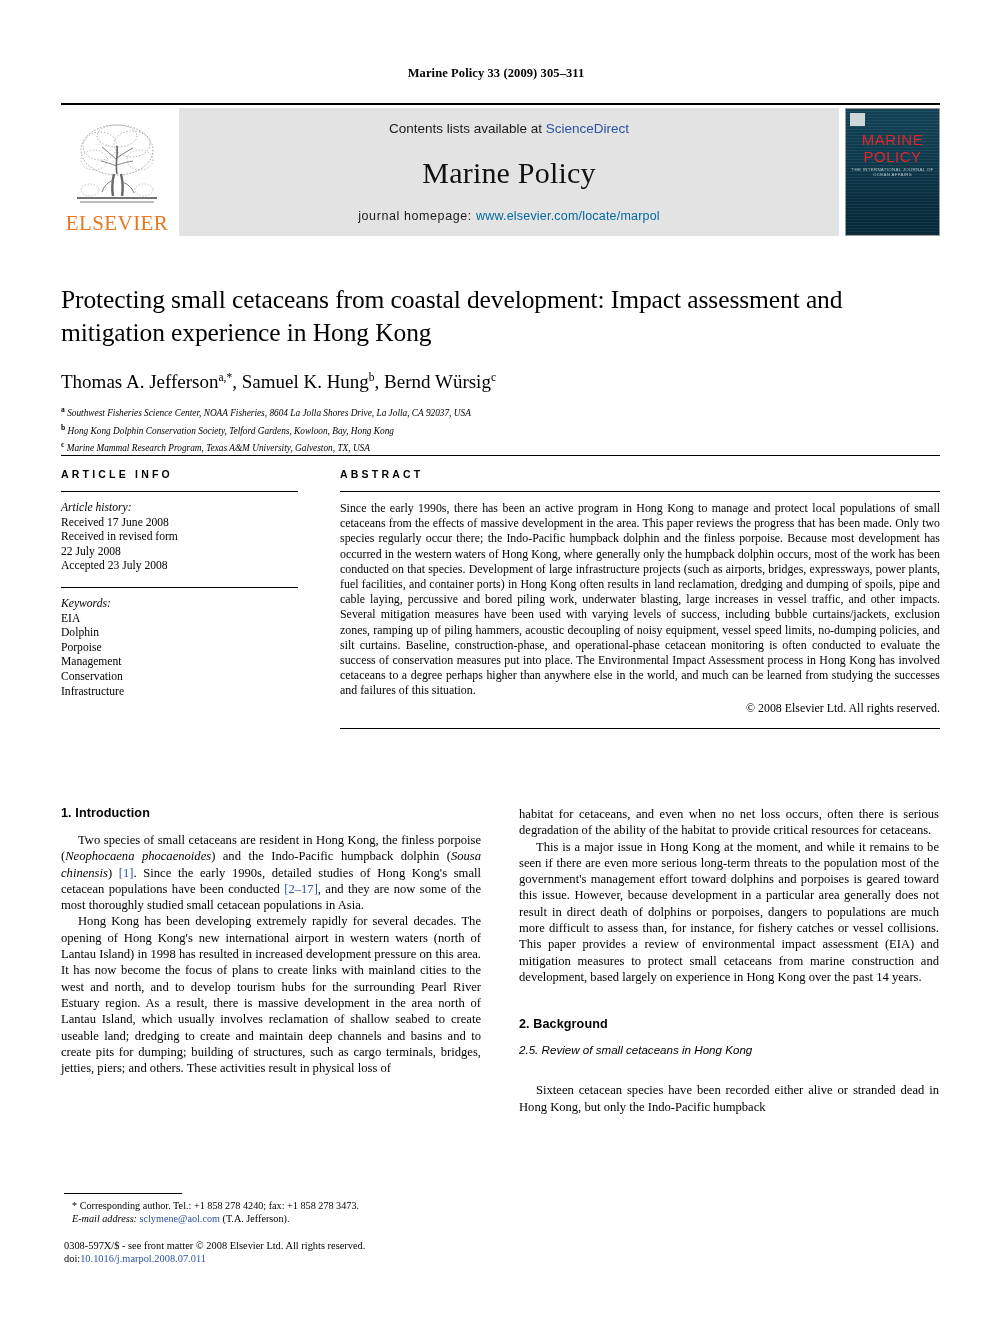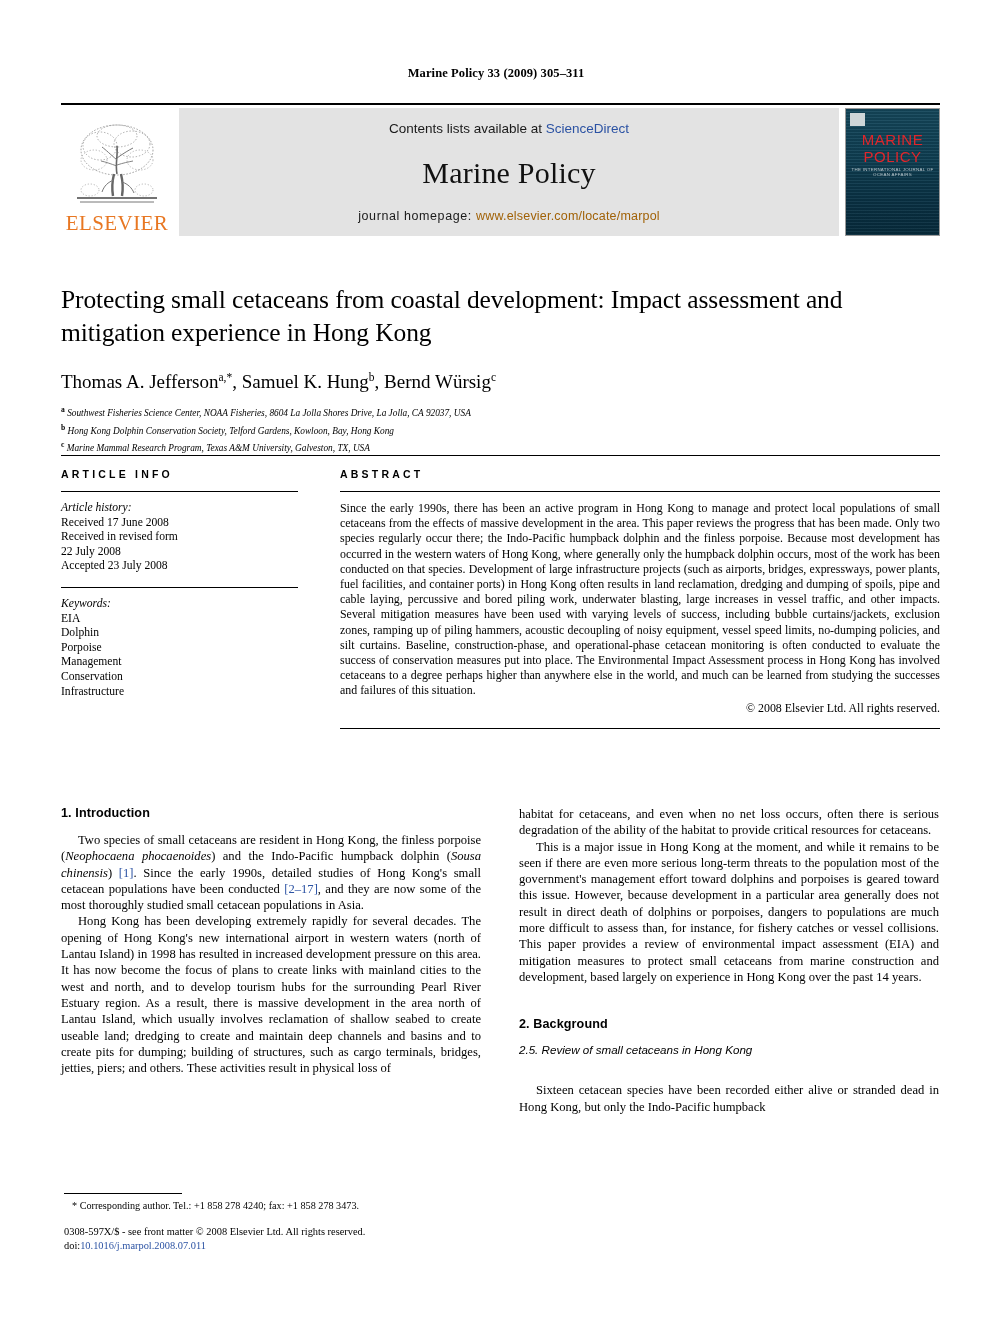--- a/index.html
+++ b/index.html
@@ -93,21 +93,21 @@
     font-size: 30px;
     color: #111;
     letter-spacing: 0.2px;
   }
   .sd-homepage {
     font-family: "Liberation Sans", sans-serif;
     font-size: 12.5px;
     letter-spacing: 0.6px;
     color: #1a1a1a;
   }
-  .sd-homepage .sd-link { color: #a16207; letter-spacing: 0.2px; }
+  .sd-homepage .sd-link { color: #0369a1; letter-spacing: 0.2px; }
   .cover-thumb {
     width: 95px;
     flex: 0 0 95px;
     border: 1px solid #9a9a9a;
     box-sizing: border-box;
     background: #0d3b4c;
     position: relative;
     overflow: hidden;
   }
   .cover-water {
@@ -417,19 +417,24 @@
       <h3 class="subsec-head">2.5. Review of small cetaceans in Hong Kong</h3>
       <div class="sub-gap"></div>
       <p class="para">Sixteen cetacean species have been recorded either alive or stranded dead in Hong Kong, but only the Indo-Pacific humpback</p>
     </div>
 
   </div>
 
   <div class="footnotes">
     <div class="fn-rule"></div>
     <div class="fn-line">* Corresponding author. Tel.: +1 858 278 4240; fax: +1 858 278 3473.</div>
+    <div class="fn-line">
+      <span class="em-label">E-mail address:</span>
+      <span class="fn-link">sclymene@aol.com</span>
+      <span>(T.A. Jefferson).</span>
+    </div>
     <div class="issn-block">
       <div>0308-597X/$ - see front matter © 2008 Elsevier Ltd. All rights reserved.</div>
       <div><span>doi:</span><span class="doi-link">10.1016/j.marpol.2008.07.011</span></div>
     </div>
   </div>
 
 </div>
 
 </body></html>

